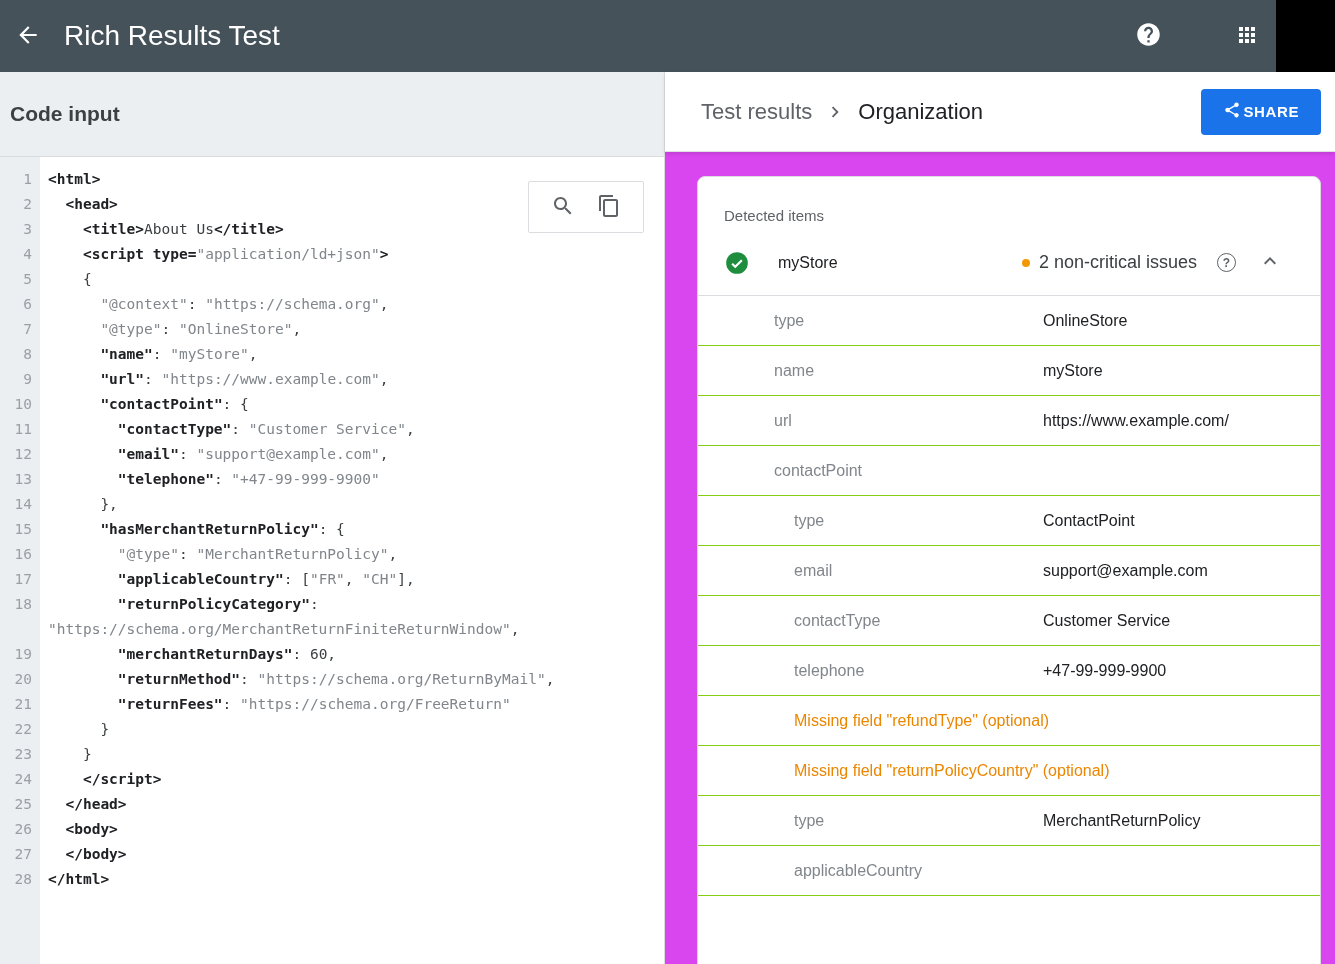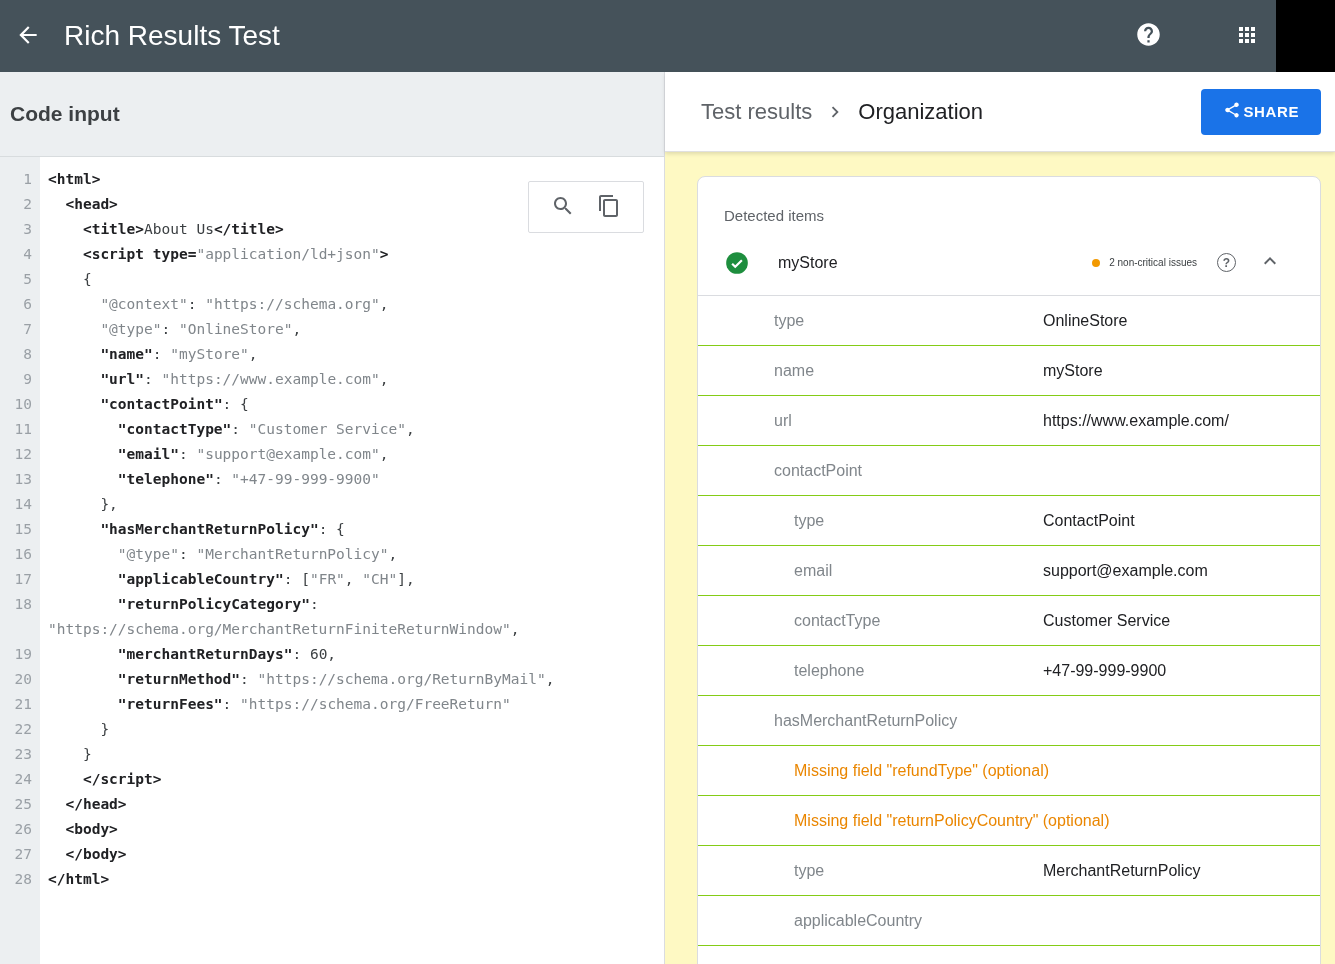--- a/index.html
+++ b/index.html
@@ -40,35 +40,35 @@
   .code-line{display:flex}
   .ln{flex:0 0 40px;text-align:right;padding-right:8px;color:#9aa0a6;user-select:none}
   .lc{white-space:pre;padding-left:8px;flex:1;color:#3c4043}
   .tok-b{font-weight:700;color:#202124}
   .tok-g{color:#80868b}
   .tok-p{color:#3c4043}
   .code-toolbar{position:absolute;top:24px;right:20px;width:116px;height:52px;background:#fff;
     border:1px solid var(--border);border-radius:2px;display:flex;align-items:center;justify-content:center;gap:22px;z-index:2}
 
   
-  .right-panel{flex:1;display:flex;flex-direction:column;background:#fef9c3;min-width:0}
+  .right-panel{flex:1;display:flex;flex-direction:column;background:#d946ef;min-width:0}
   .results-header{height:80px;display:flex;align-items:center;padding:0 14px 0 36px;
     border-bottom:1px solid #e0e0e0;box-shadow:0 2px 4px rgba(0,0,0,.12);position:relative;z-index:2;background:#fff}
   .crumb-parent{font-size:22px;color:var(--text-secondary);cursor:pointer}
   .crumb-sep{display:flex;align-items:center;margin:0 12px}
   .crumb-current{font-size:22px;color:var(--text-primary)}
   .share-btn{margin-left:auto;height:46px;padding:0 22px;background:var(--accent-blue);color:#fff;border:none;
     border-radius:4px;font-size:15px;font-weight:700;letter-spacing:.6px;display:flex;align-items:center;gap:2px;cursor:pointer;
     font-family:"Liberation Sans",sans-serif}
   .results-body{flex:1;overflow:hidden;padding:24px 14px 0 32px}
   .card{border:1px solid var(--border);border-radius:8px;background:#fff;height:1100px}
   .card-label{padding:30px 0 6px 26px;font-size:15px;color:var(--text-secondary)}
   .summary{display:flex;align-items:center;height:66px;padding:0 38px 0 26px;border-bottom:1px solid var(--border);cursor:pointer}
   .item-name{margin-left:28px;font-size:16px;color:var(--text-primary)}
-  .issues{margin-left:auto;display:flex;align-items:center;gap:9px;font-size:10px;color:#3c4043}
+  .issues{margin-left:auto;display:flex;align-items:center;gap:9px;font-size:18px;color:#3c4043}
   .dot{width:8px;height:8px;border-radius:50%;background:var(--warning-dot)}
   .help-outline{width:19px;height:19px;border:1.5px solid var(--text-secondary);border-radius:50%;
     color:var(--text-secondary);font-size:12px;font-weight:700;display:flex;align-items:center;justify-content:center;margin-left:20px;cursor:pointer}
   .chevron-btn{margin-left:22px;width:24px;height:24px}
 
   .trow{display:flex;align-items:center;height:50px;border-bottom:1px solid #84cc16;font-size:16px}
   .tkey{width:345px;flex:0 0 345px;padding-left:76px;color:#80868b}
   .indent2 .tkey{padding-left:96px}
   .trow.group .tkey{width:auto;flex:1}
   .tval{color:var(--text-primary)}
@@ -322,23 +322,20 @@
               <span class="tval">support@example.com</span>
             </div>
             <div class="trow indent2">
               <span class="tkey">contactType</span>
               <span class="tval">Customer Service</span>
             </div>
             <div class="trow indent2">
               <span class="tkey">telephone</span>
               <span class="tval">+47-99-999-9900</span>
             </div>
-            <div class="trow indent1 group">
-              <span class="tkey">hasMerchantReturnPolicy</span>
-            </div>
             <div class="trow indent2">
               <span class="twarn">Missing field "refundType" (optional)</span>
             </div>
             <div class="trow indent2">
               <span class="twarn">Missing field "returnPolicyCountry" (optional)</span>
             </div>
             <div class="trow indent2">
               <span class="tkey">type</span>
               <span class="tval">MerchantReturnPolicy</span>
             </div>

